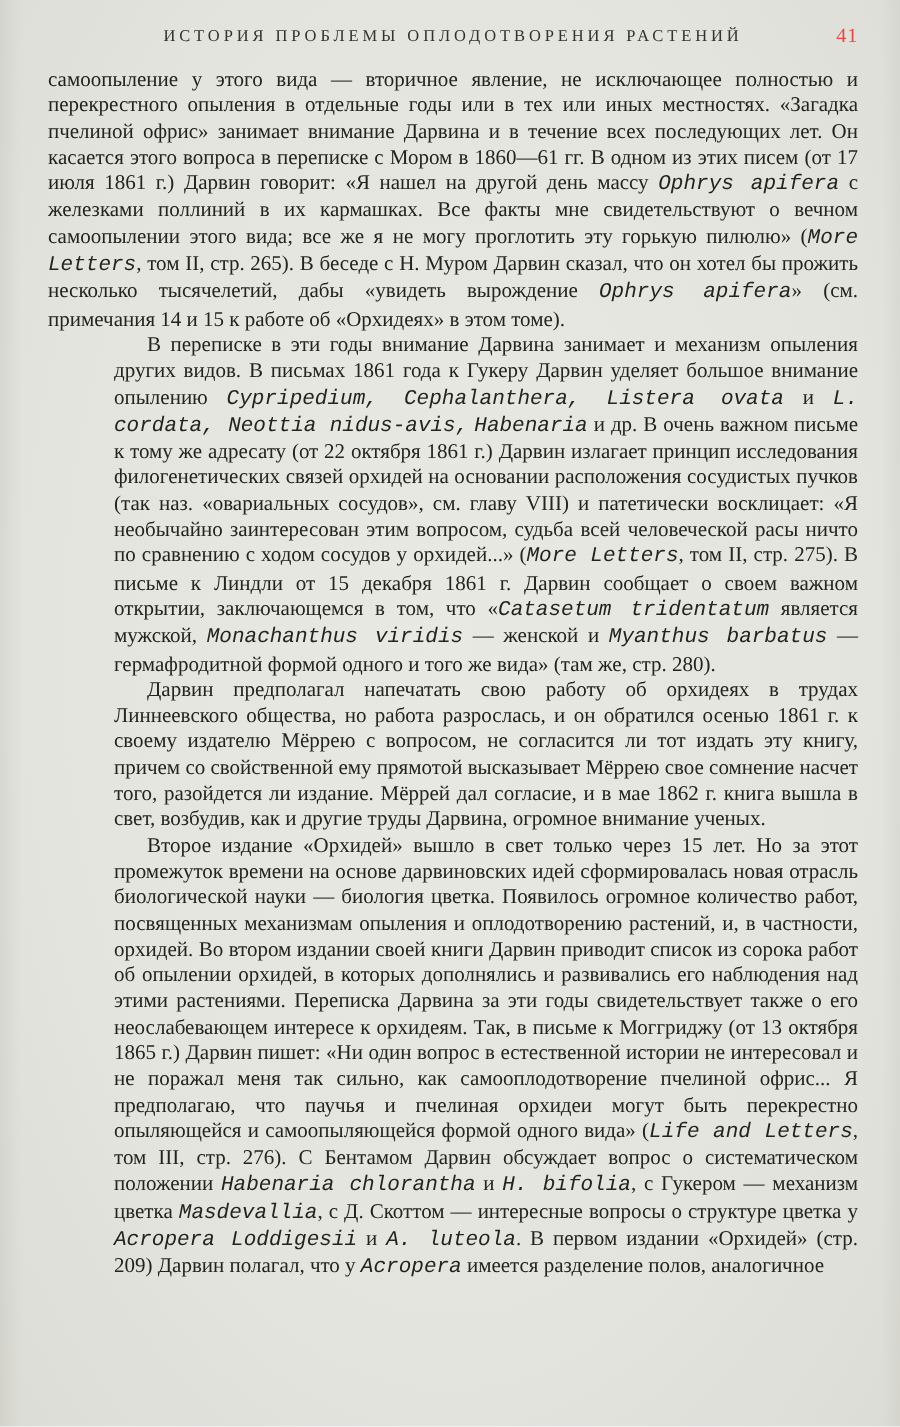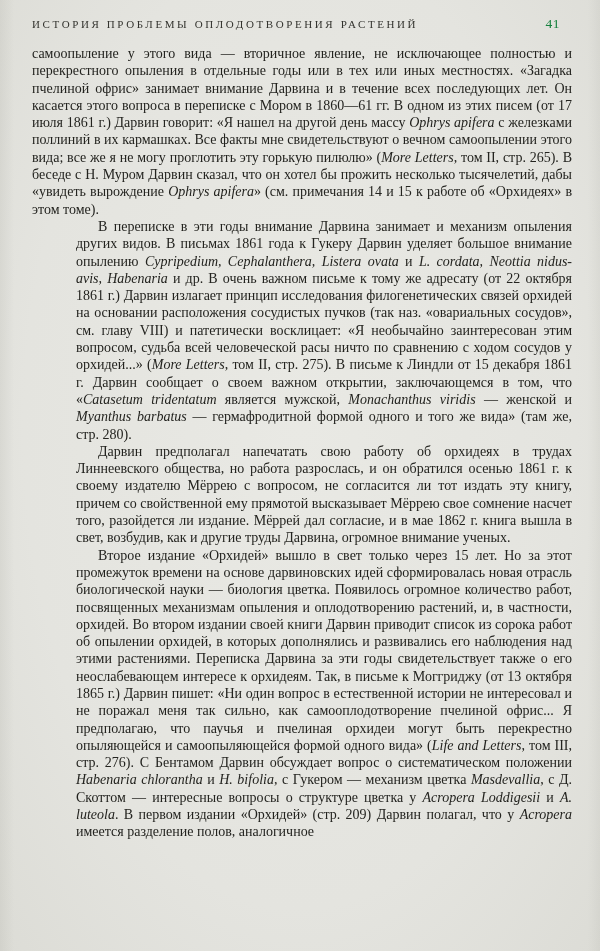--- a/index.html
+++ b/index.html
@@ -23,51 +23,53 @@
     height: 951px;
     padding: 15px 28px 0 32px;
   }
   .header {
     position: relative;
     height: 22px;
     margin-bottom: 8px;
   }
   .header-title {
     display: block;
+    text-align: center;
     font-size: 11px;
     letter-spacing: 2.6px;
     color: #33332e;
     white-space: nowrap;
     padding-top: 3px;
   }
   .page-number {
     position: absolute;
-    right: 12px;
+    right: 0;
     top: 1px;
     font-size: 13.5px;
     letter-spacing: 0.5px;
-    color: #15803d;
+    color: #ef4444;
   }
   .body-text {
     font-size: 14px;
     line-height: 17.3px;
     text-align: justify;
     hyphens: auto;
     -webkit-hyphens: auto;
   }
   p.para {
     margin: 0;
     padding: 0;
   }
   p.para.indent {
     text-indent: 22px;
     margin-left: 44px;
   }
   .it {
     font-style: italic;
+    font-family: Liberation Mono, monospace;
   }
 </style>
 </head>
 <body>
 
 <div class="page">
   <div class="header">
     <span class="header-title">ИСТОРИЯ ПРОБЛЕМЫ ОПЛОДОТВОРЕНИЯ РАСТЕНИЙ</span>
     <span class="page-number">41</span>
   </div>

